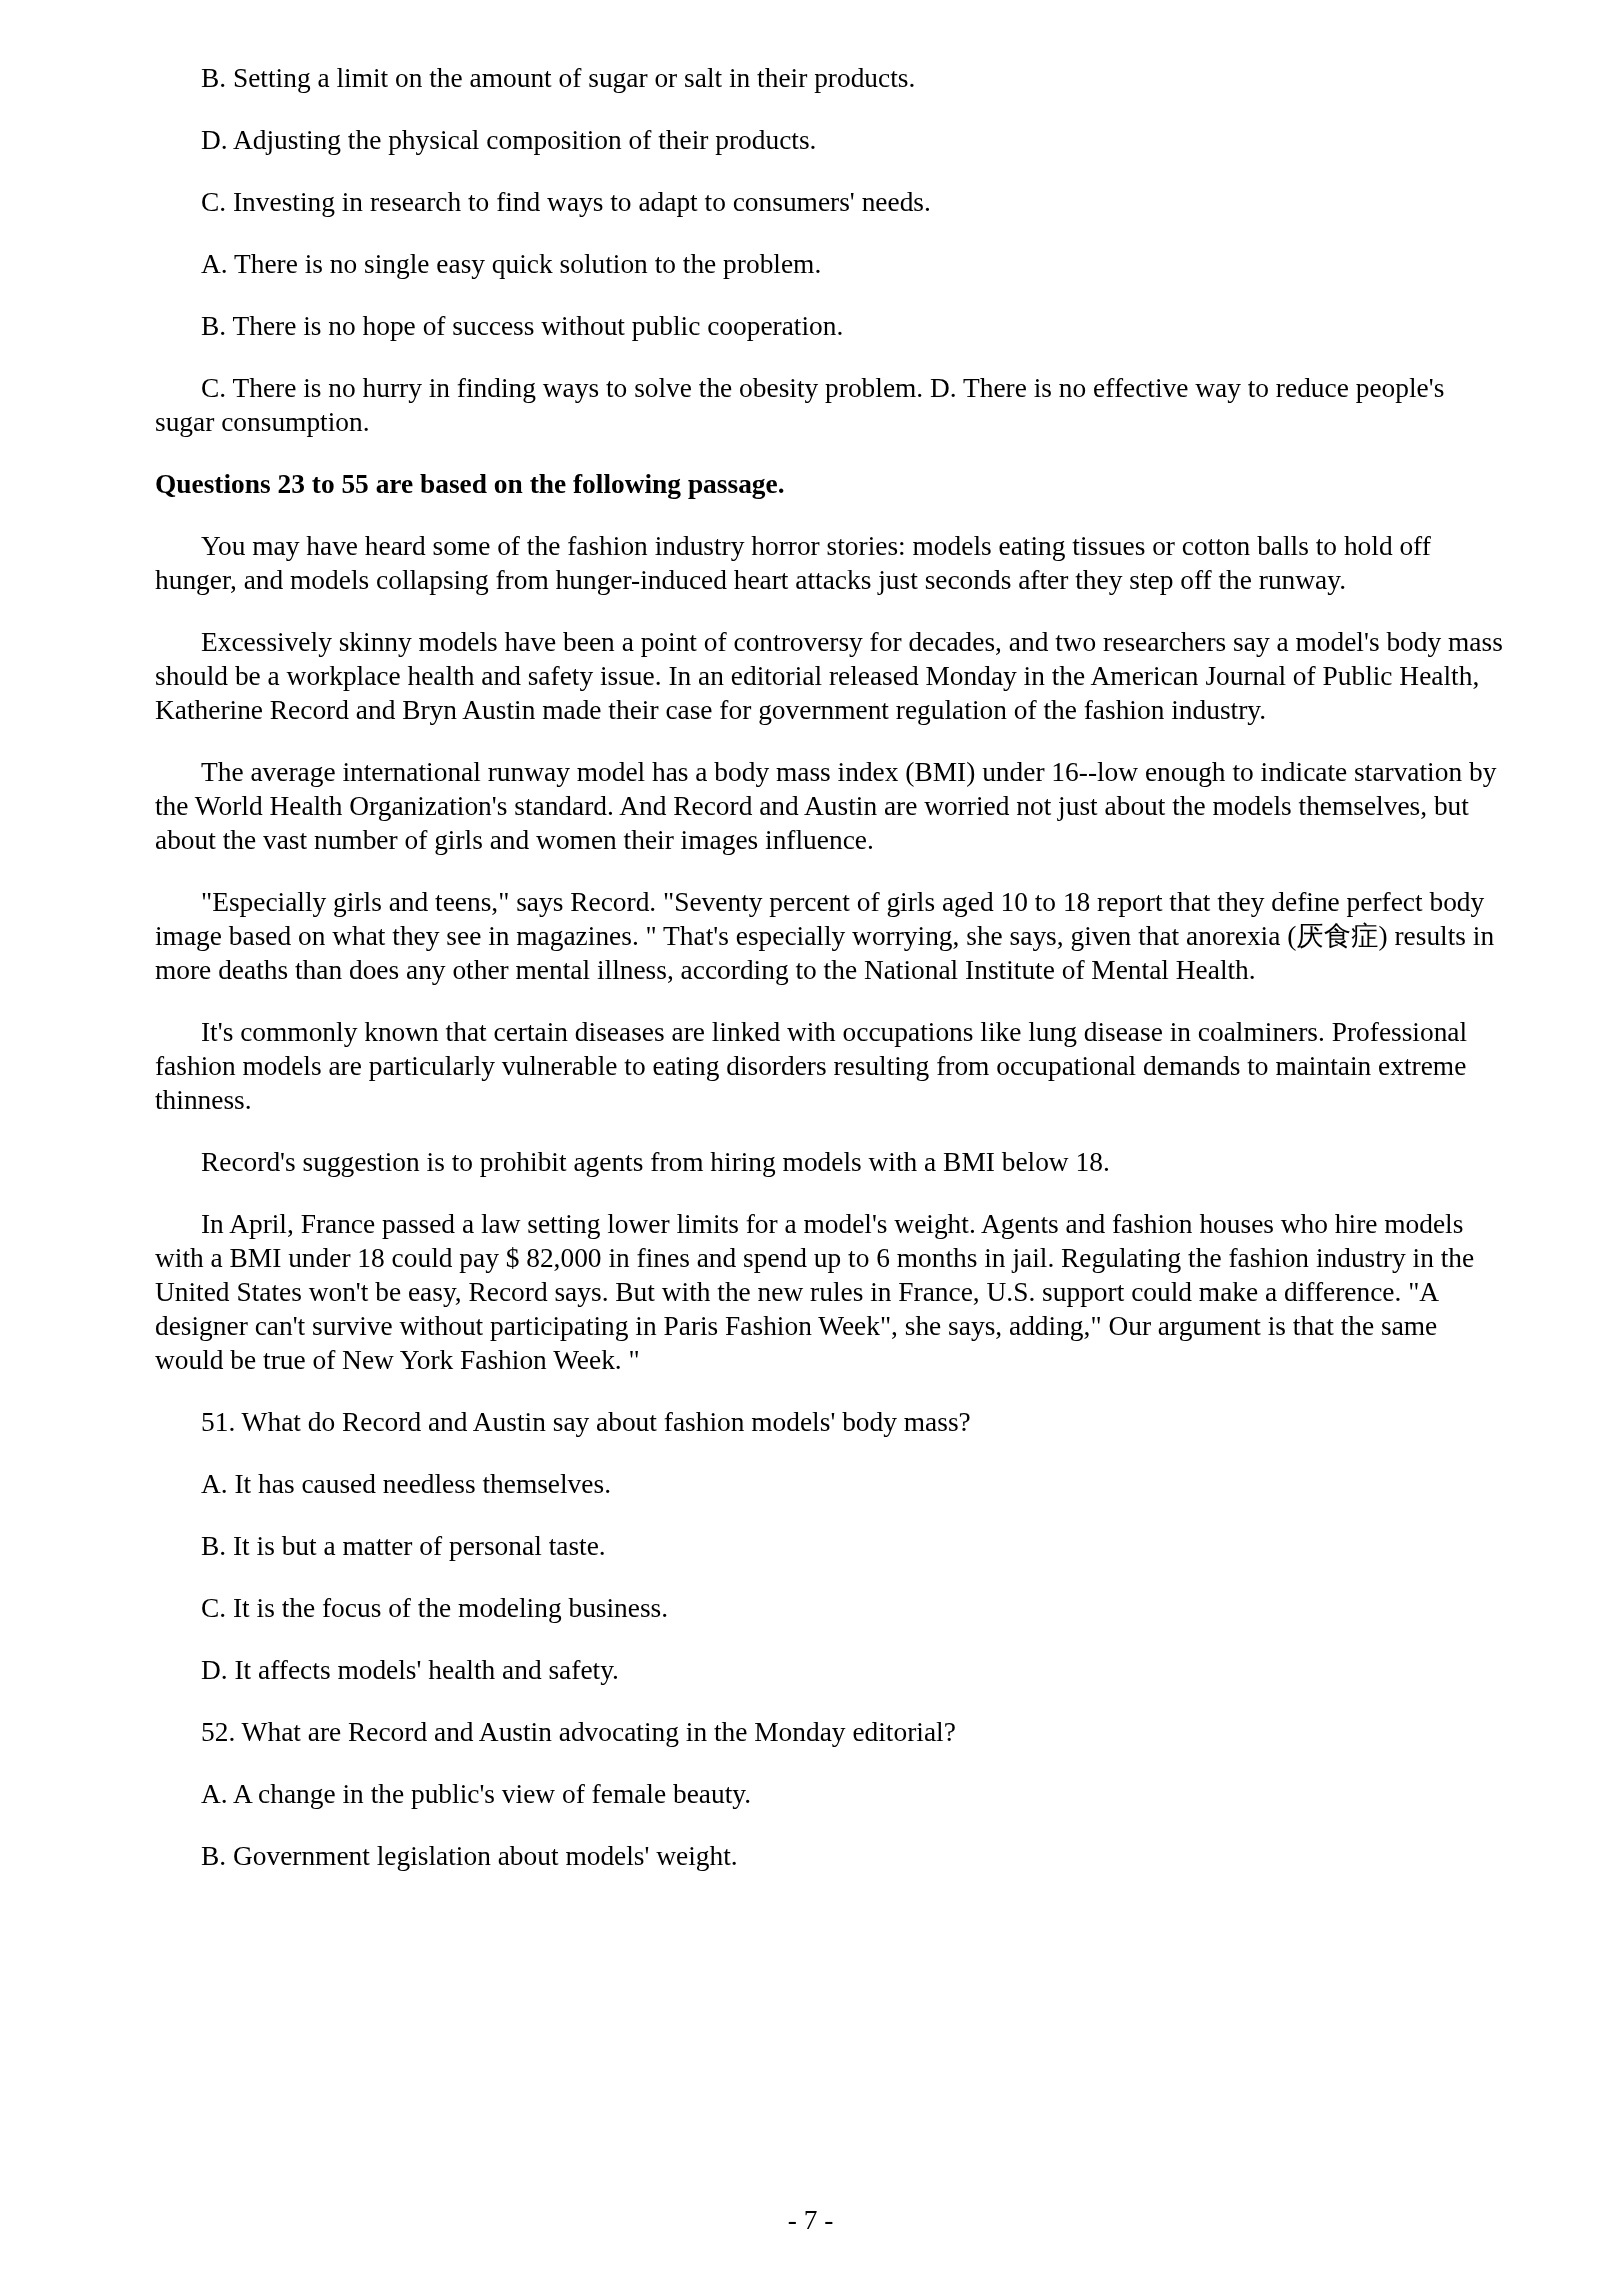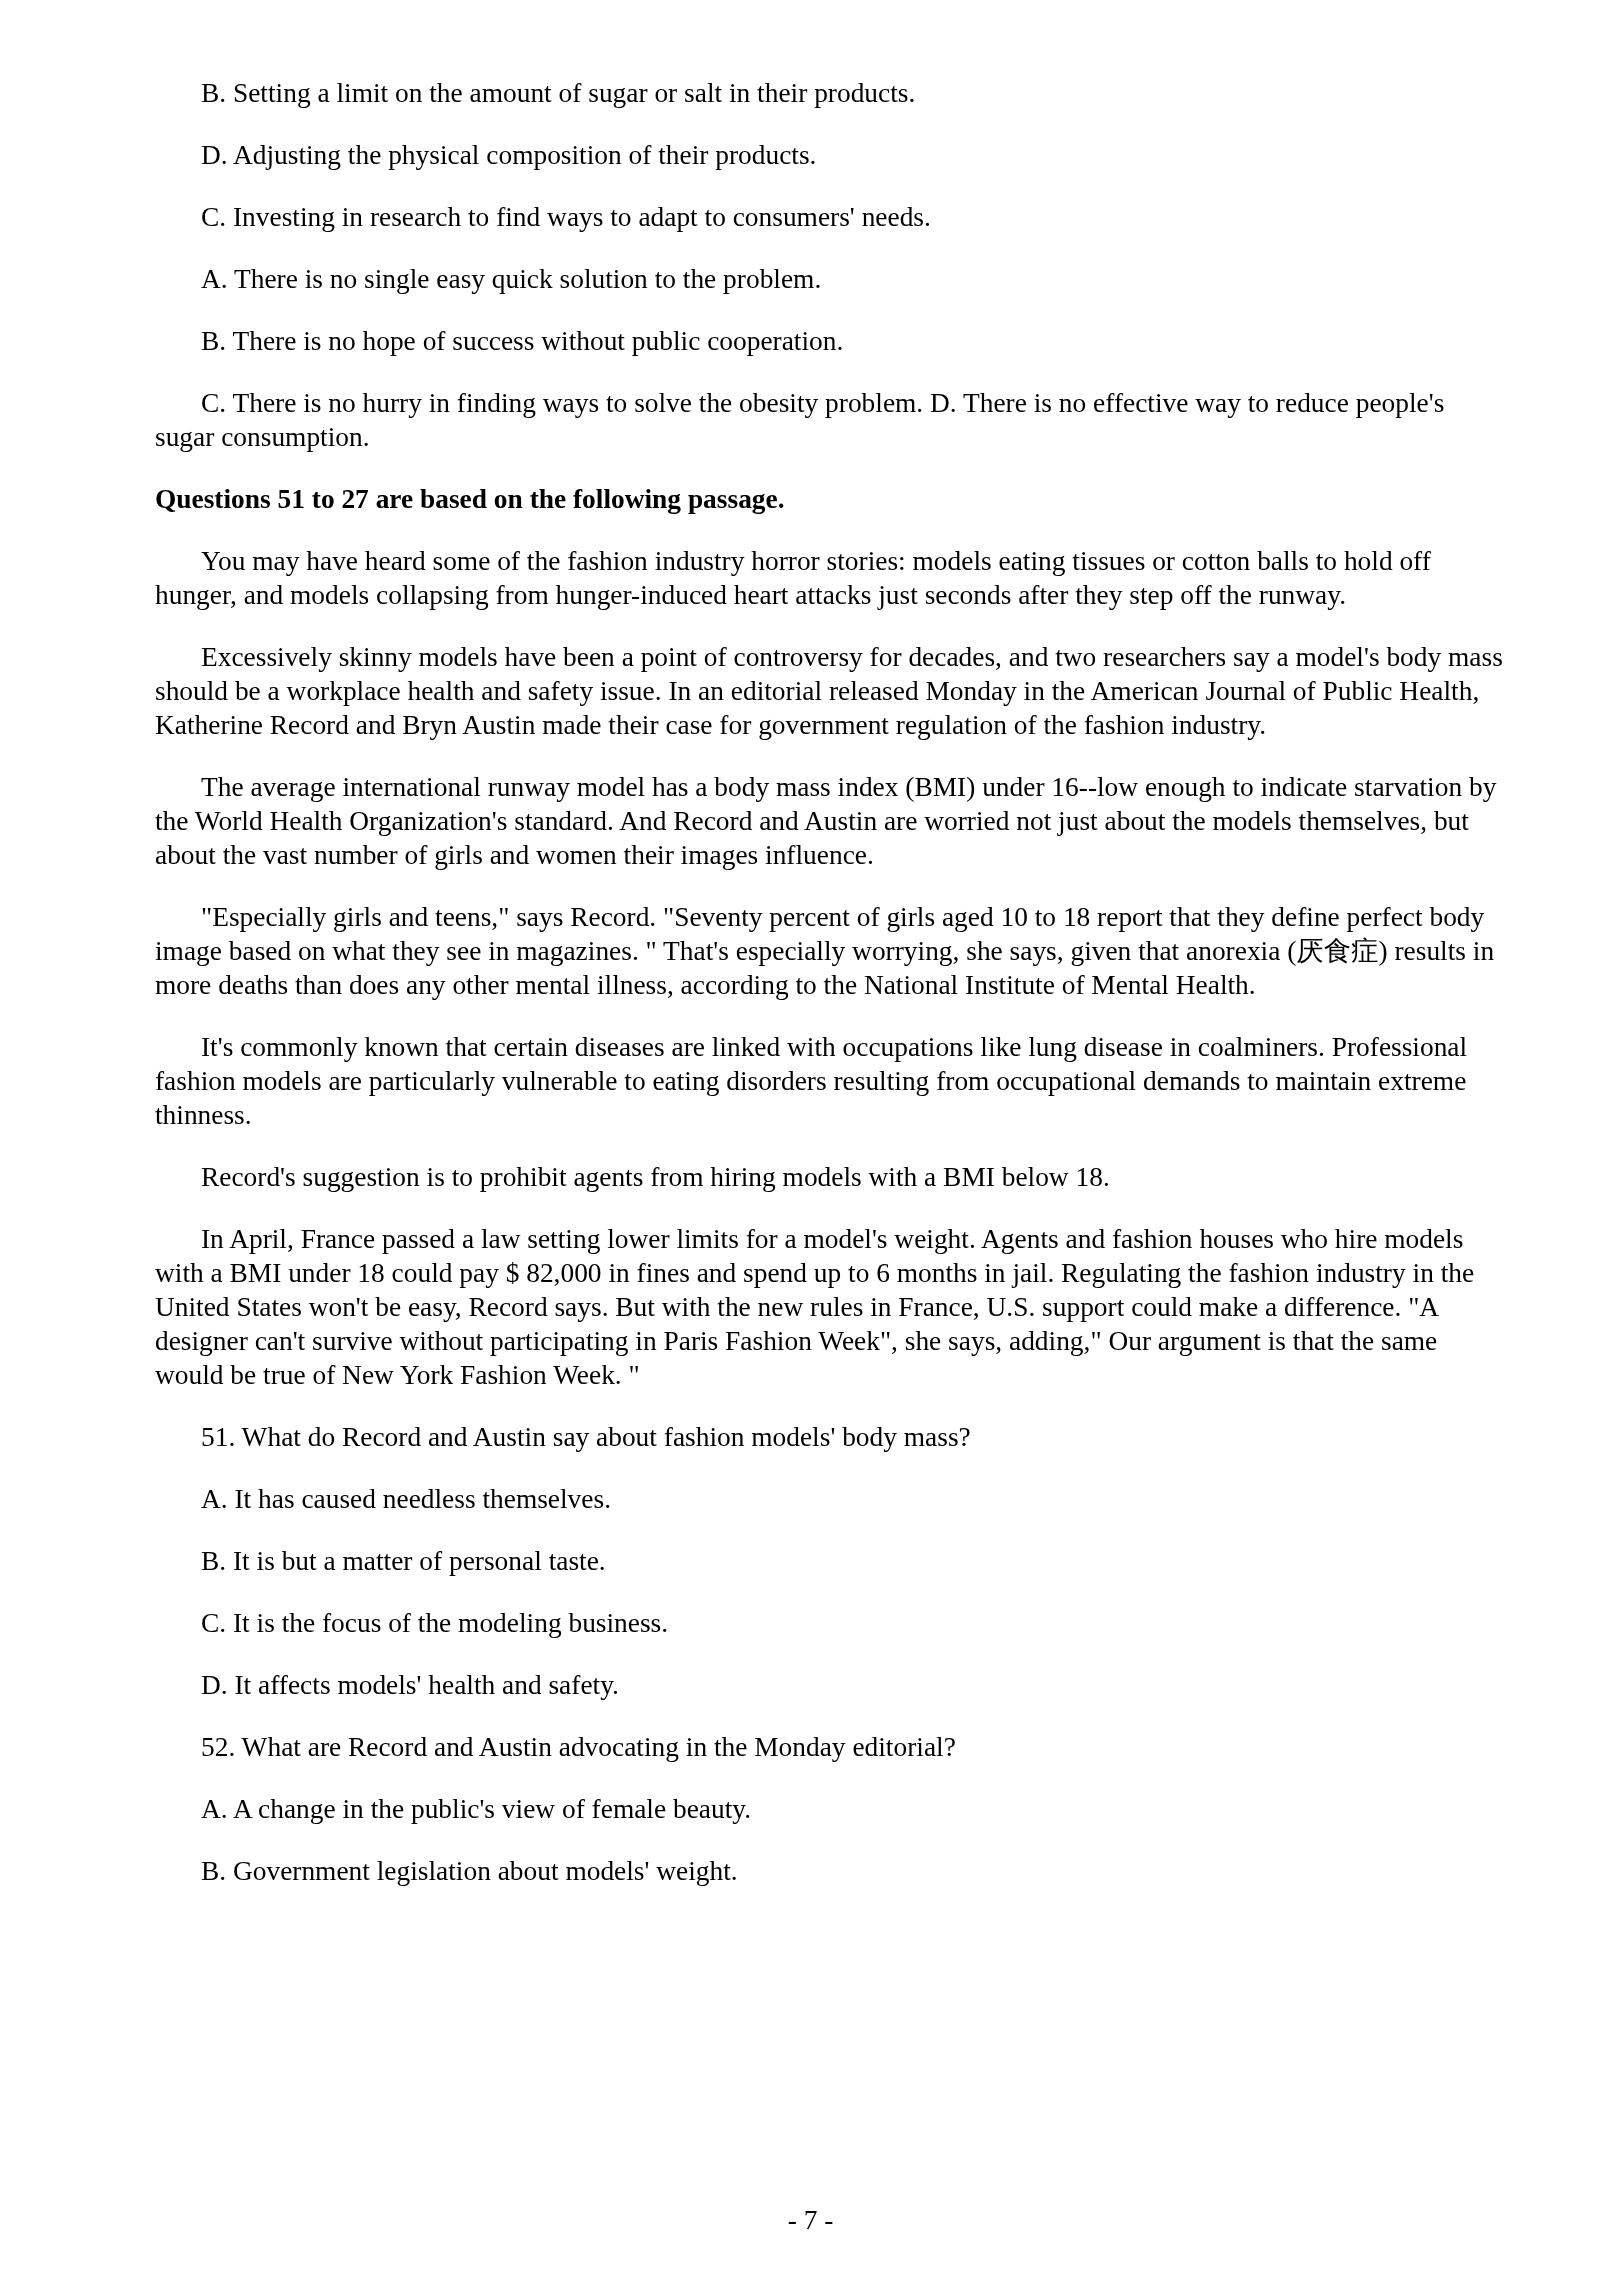--- a/index.html
+++ b/index.html
@@ -15,21 +15,21 @@
   .page {
     position: absolute;
     top: 0; left: 0;
     width: 1621px;
     height: 2293px;
     background: #ffffff;
   }
   .doc {
     position: absolute;
     left: 155px;
-    top: 76px;
+    top: 61px;
     width: 1351px;
     font-size: 27.4px;
     line-height: 34px;
     text-align: left;
   }
   p.block {
     margin: 0 0 28px 0;
     text-indent: 46px;
     word-spacing: normal;
   }
@@ -51,21 +51,21 @@
 <body>
 
 <div class="page">
   <div class="doc">
     <p class="block option">B. Setting a limit on the amount of sugar or salt in their products.</p>
     <p class="block option">D. Adjusting the physical composition of their products.</p>
     <p class="block option">C. Investing in research to find ways to adapt to consumers' needs.</p>
     <p class="block option">A. There is no single easy quick solution to the problem.</p>
     <p class="block option">B. There is no hope of success without public cooperation.</p>
     <p class="block option">C. There is no hurry in finding ways to solve the obesity problem. D. There is no effective way to reduce people's sugar consumption.</p>
-    <p class="block heading">Questions 51 to 27 are based on the following passage.</p>
+    <p class="block heading">Questions 23 to 55 are based on the following passage.</p>
     <p class="block paragraph">You may have heard some of the fashion industry horror stories: models eating tissues or cotton balls to hold off hunger, and models collapsing from hunger-induced heart attacks just seconds after they step off the runway.</p>
     <p class="block paragraph">Excessively skinny models have been a point of controversy for decades, and two researchers say a model's body mass should be a workplace health and safety issue. In an editorial released Monday in the American Journal of Public Health, Katherine Record and Bryn Austin made their case for government regulation of the fashion industry.</p>
     <p class="block paragraph">The average international runway model has a body mass index (BMI) under 16--low enough to indicate starvation by the World Health Organization's standard. And Record and Austin are worried not just about the models themselves, but about the vast number of girls and women their images influence.</p>
     <p class="block paragraph">"Especially girls and teens," says Record. "Seventy percent of girls aged 10 to 18 report that they define perfect body image based on what they see in magazines. " That's especially worrying, she says, given that anorexia (厌食症) results in more deaths than does any other mental illness, according to the National Institute of Mental Health.</p>
     <p class="block paragraph">It's commonly known that certain diseases are linked with occupations like lung disease in coalminers. Professional fashion models are particularly vulnerable to eating disorders resulting from occupational demands to maintain extreme thinness.</p>
     <p class="block paragraph">Record's suggestion is to prohibit agents from hiring models with a BMI below 18.</p>
     <p class="block paragraph">In April, France passed a law setting lower limits for a model's weight. Agents and fashion houses who hire models with a BMI under 18 could pay $ 82,000 in fines and spend up to 6 months in jail. Regulating the fashion industry in the United States won't be easy, Record says. But with the new rules in France, U.S. support could make a difference. "A designer can't survive without participating in Paris Fashion Week", she says, adding," Our argument is that the same would be true of New York Fashion Week. "</p>
     <p class="block question">51. What do Record and Austin say about fashion models' body mass?</p>
     <p class="block option">A. It has caused needless themselves.</p>
     <p class="block option">B. It is but a matter of personal taste.</p>

